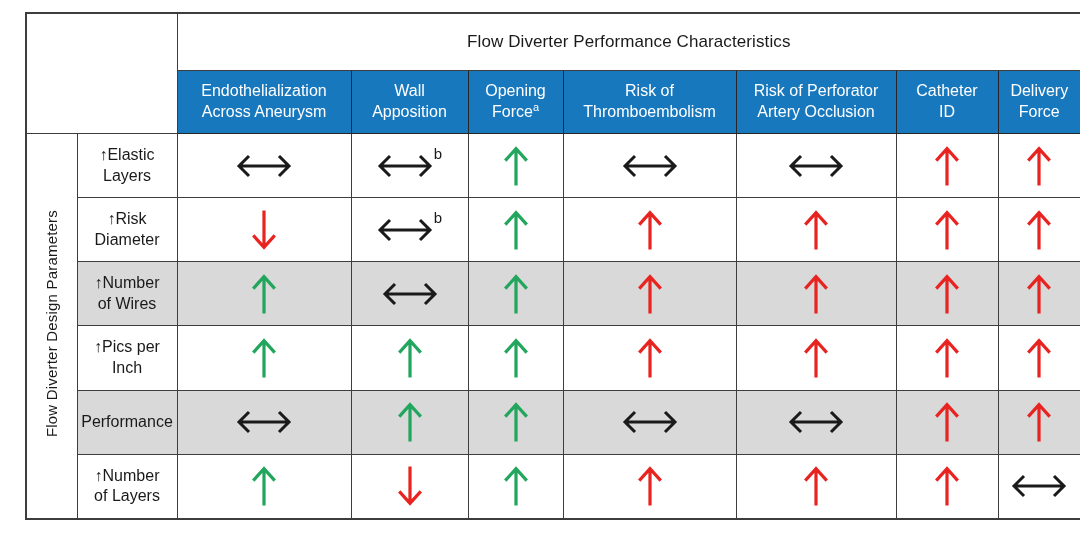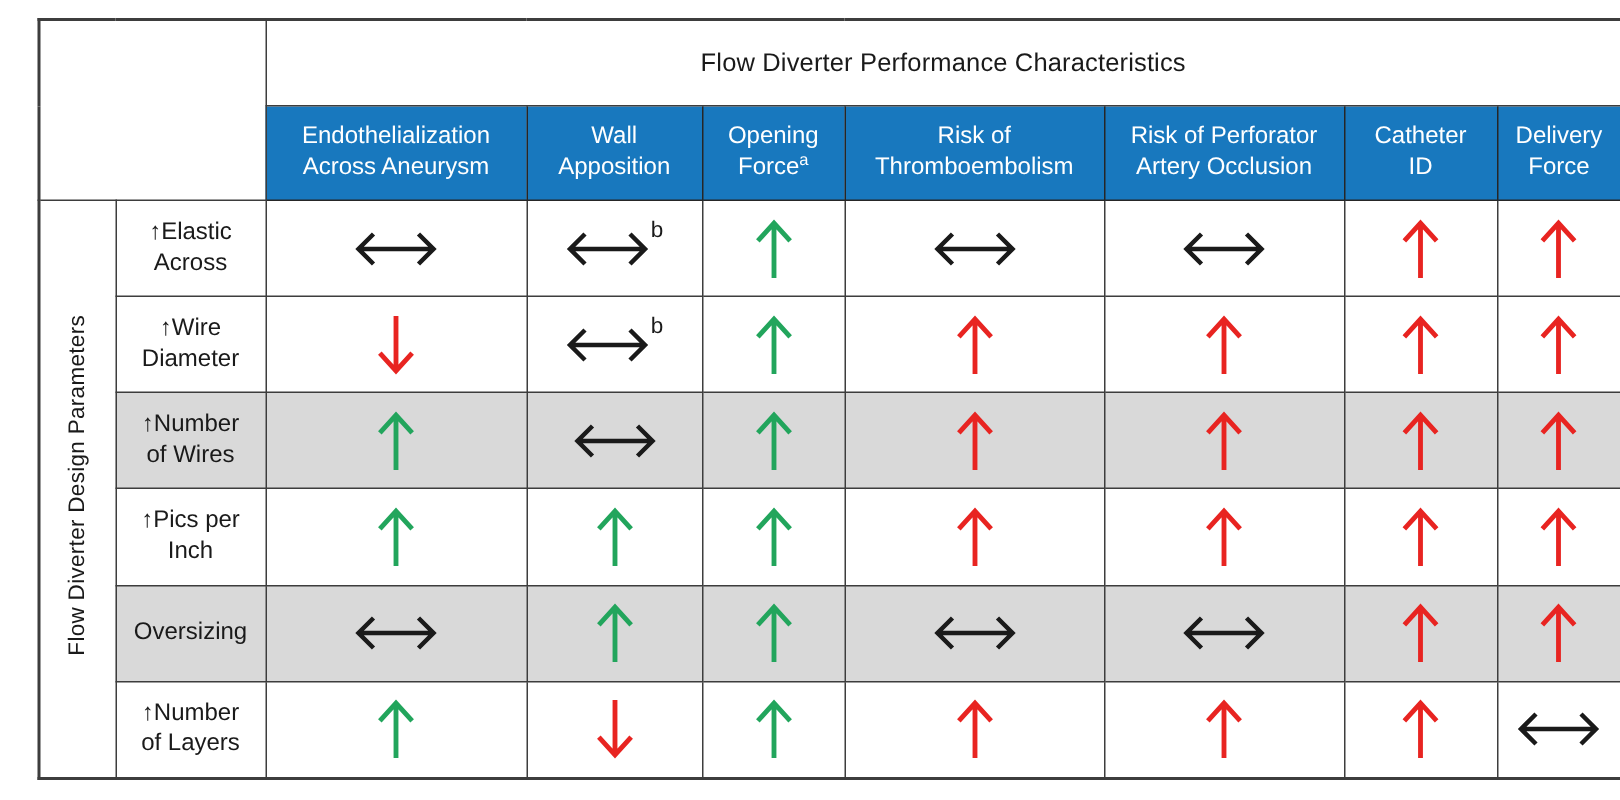--- a/index.html
+++ b/index.html
@@ -68,21 +68,21 @@
           <th class="colhead"><span class="hlabel">Risk of Perforator
 Artery Occlusion</span></th>
           <th class="colhead"><span class="hlabel">Catheter
 ID</span></th>
           <th class="colhead"><span class="hlabel">Delivery
 Force</span></th>
         </tr>
     <tr>
           <td class="side" rowspan="6"><span class="vtext">Flow Diverter Design Parameters</span></td>
           <td class="rowhead"><span class="rlabel">↑Elastic
-Across</span></td>
+Layers</span></td>
           <td class="cell black"><span class="aw">
               <svg class="ah" viewBox="0 0 56 30">
                 <path d="M4 15 H52 M13 5 L3 15 L13 25 M43 5 L53 15 L43 25" fill="none" stroke="currentColor" stroke-width="3"></path>
               </svg>
             </span></td>
           <td class="cell black"><span class="aw">
               <svg class="ah" viewBox="0 0 56 30">
                 <path d="M4 15 H52 M13 5 L3 15 L13 25 M43 5 L53 15 L43 25" fill="none" stroke="currentColor" stroke-width="3"></path>
               </svg>
             </span><sup class="csup">b</sup></td>
@@ -106,21 +106,21 @@
                 <path d="M13 38 V5 M3 15 L13 4 L23 15" fill="none" stroke="currentColor" stroke-width="3"></path>
               </svg>
             </span></td>
           <td class="cell red"><span class="aw">
               <svg class="av" viewBox="0 0 26 40">
                 <path d="M13 38 V5 M3 15 L13 4 L23 15" fill="none" stroke="currentColor" stroke-width="3"></path>
               </svg>
             </span></td>
         </tr>
         <tr>
-          <td class="rowhead"><span class="rlabel">↑Wire
+          <td class="rowhead"><span class="rlabel">↑Risk
 Diameter</span></td>
           <td class="cell red"><span class="aw">
               <svg class="av" viewBox="0 0 26 40">
                 <path d="M13 2 V35 M3 25 L13 36 L23 25" fill="none" stroke="currentColor" stroke-width="3"></path>
               </svg>
             </span></td>
           <td class="cell black"><span class="aw">
               <svg class="ah" viewBox="0 0 56 30">
                 <path d="M4 15 H52 M13 5 L3 15 L13 25 M43 5 L53 15 L43 25" fill="none" stroke="currentColor" stroke-width="3"></path>
               </svg>
@@ -223,21 +223,21 @@
                 <path d="M13 38 V5 M3 15 L13 4 L23 15" fill="none" stroke="currentColor" stroke-width="3"></path>
               </svg>
             </span></td>
           <td class="cell red"><span class="aw">
               <svg class="av" viewBox="0 0 26 40">
                 <path d="M13 38 V5 M3 15 L13 4 L23 15" fill="none" stroke="currentColor" stroke-width="3"></path>
               </svg>
             </span></td>
         </tr>
         <tr class="shaded">
-          <td class="rowhead"><span class="rlabel">Oversizing</span></td>
+          <td class="rowhead"><span class="rlabel">Performance</span></td>
           <td class="cell black"><span class="aw">
               <svg class="ah" viewBox="0 0 56 30">
                 <path d="M4 15 H52 M13 5 L3 15 L13 25 M43 5 L53 15 L43 25" fill="none" stroke="currentColor" stroke-width="3"></path>
               </svg>
             </span></td>
           <td class="cell green"><span class="aw">
               <svg class="av" viewBox="0 0 26 40">
                 <path d="M13 38 V5 M3 15 L13 4 L23 15" fill="none" stroke="currentColor" stroke-width="3"></path>
               </svg>
             </span></td>

